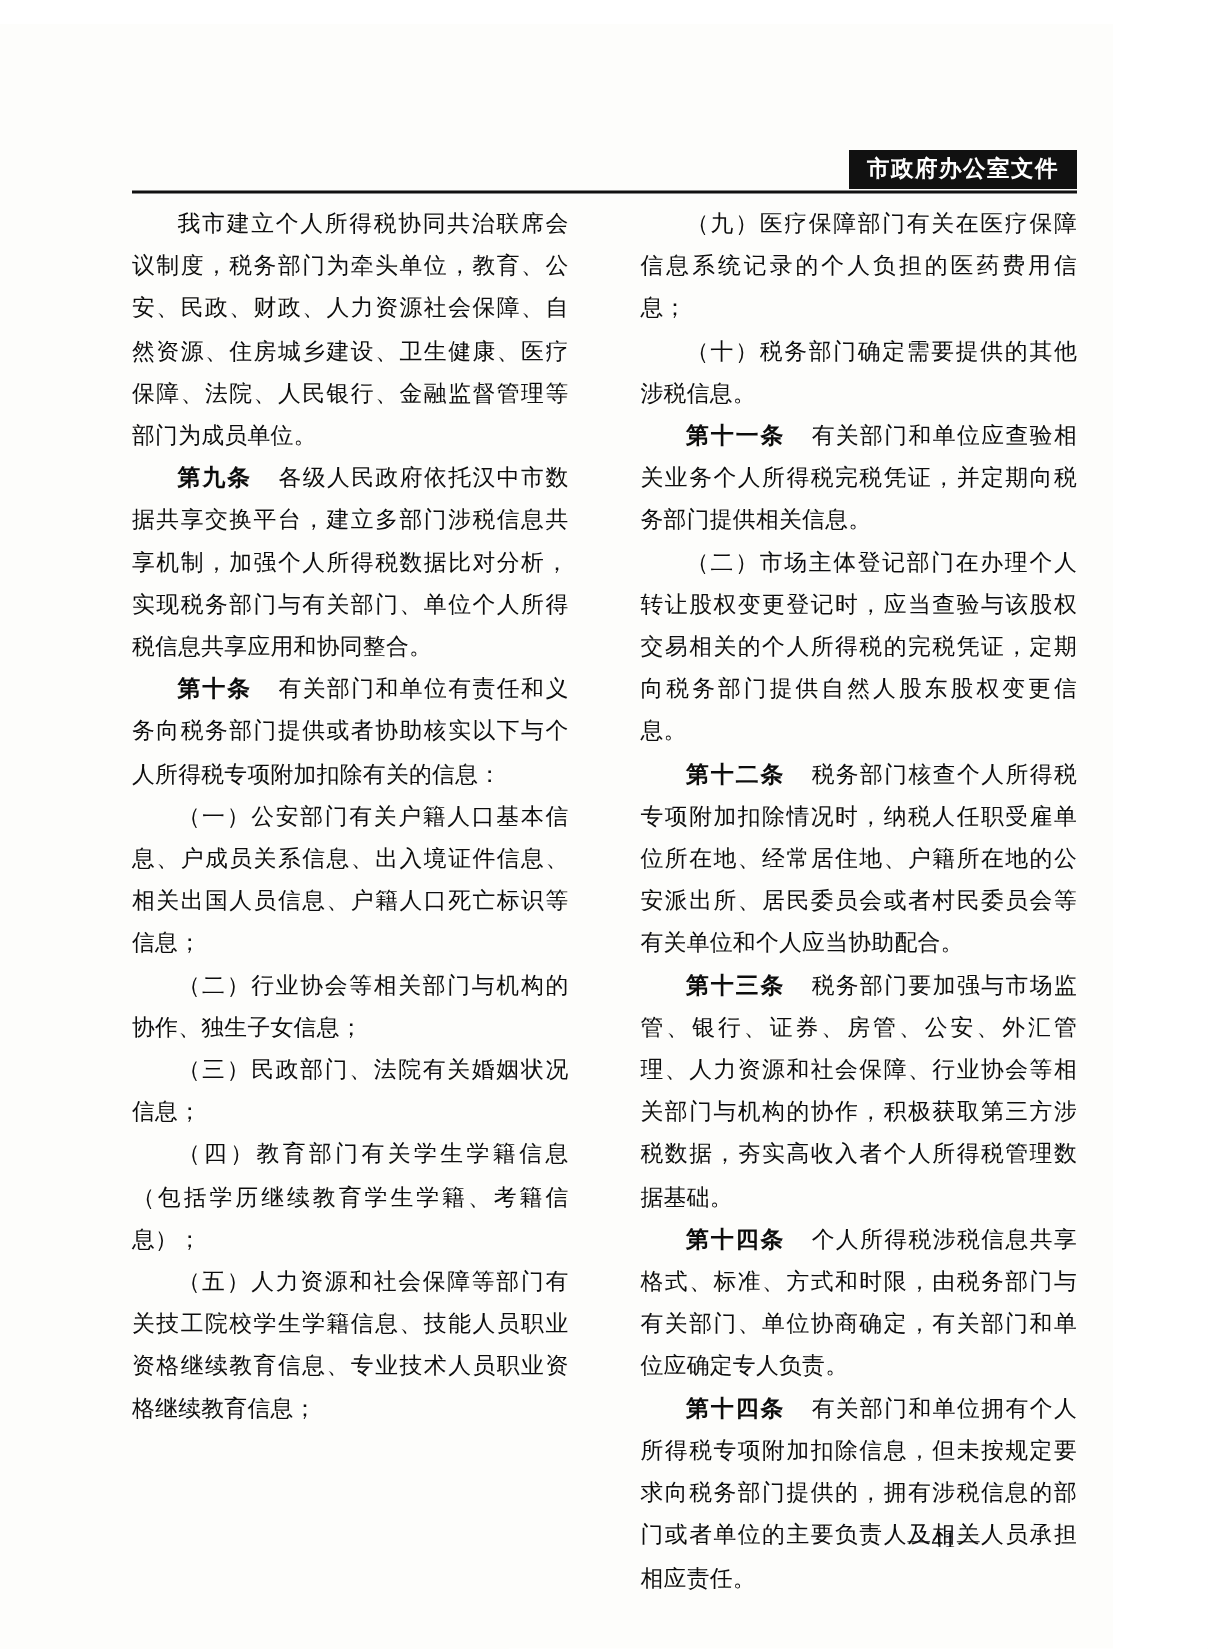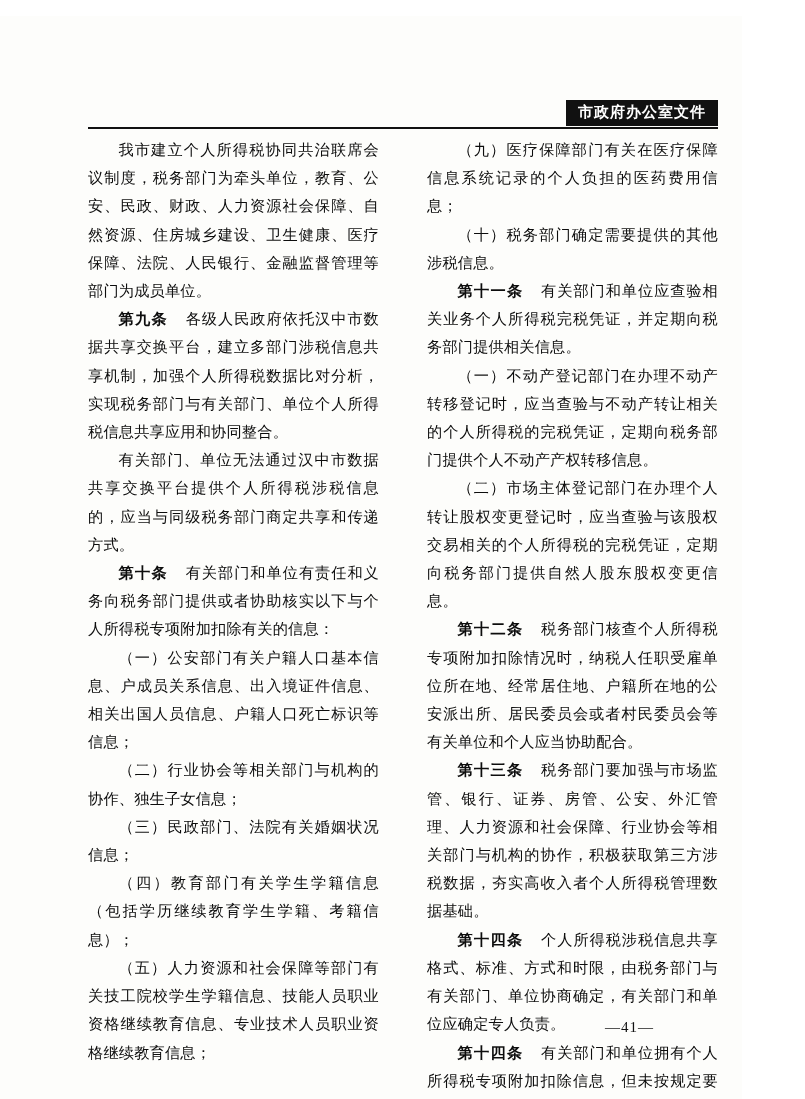--- a/index.html
+++ b/index.html
@@ -100,35 +100,33 @@
   <div class="header">
     <div class="header-tab">市政府办公室文件</div>
     <div class="header-rule"></div>
   </div>
 
   <div class="columns">
 
     <div class="col">
       <p><span class="label"></span><span>我市建立个人所得税协同共治联席会议制度，税务部门为牵头单位，教育、公安、民政、财政、人力资源社会保障、自然资源、住房城乡建设、卫生健康、医疗保障、法院、人民银行、金融监督管理等部门为成员单位。</span></p>
       <p><span class="label">第九条</span><span class="label-sp"></span><span>各级人民政府依托汉中市数据共享交换平台，建立多部门涉税信息共享机制，加强个人所得税数据比对分析，实现税务部门与有关部门、单位个人所得税信息共享应用和协同整合。</span></p>
-      <p><span class="label"></span><span>有关部门、单位无法通过汉中市数据共享交换平台提供个人所得税涉税信息的，应当与同级税务部门商定共享和传递方式。</span></p>
       <p><span class="label">第十条</span><span class="label-sp"></span><span>有关部门和单位有责任和义务向税务部门提供或者协助核实以下与个人所得税专项附加扣除有关的信息：</span></p>
       <p><span class="label"></span><span>（一）公安部门有关户籍人口基本信息、户成员关系信息、出入境证件信息、相关出国人员信息、户籍人口死亡标识等信息；</span></p>
       <p><span class="label"></span><span>（二）行业协会等相关部门与机构的协作、独生子女信息；</span></p>
       <p><span class="label"></span><span>（三）民政部门、法院有关婚姻状况信息；</span></p>
       <p><span class="label"></span><span>（四）教育部门有关学生学籍信息（包括学历继续教育学生学籍、考籍信息）；</span></p>
       <p><span class="label"></span><span>（五）人力资源和社会保障等部门有关技工院校学生学籍信息、技能人员职业资格继续教育信息、专业技术人员职业资格继续教育信息；</span></p>
 
     </div>
 
     <div class="col">
       <p><span class="label"></span><span>（九）医疗保障部门有关在医疗保障信息系统记录的个人负担的医药费用信息；</span></p>
       <p><span class="label"></span><span>（十）税务部门确定需要提供的其他涉税信息。</span></p>
       <p><span class="label">第十一条</span><span class="label-sp"></span><span>有关部门和单位应查验相关业务个人所得税完税凭证，并定期向税务部门提供相关信息。</span></p>
-      <p><span class="label"></span><span>（一）不动产登记部门在办理不动产转移登记时，应当查验与不动产转让相关的个人所得税的完税凭证，定期向税务部门提供个人不动产产权转移信息。</span></p>
       <p><span class="label"></span><span>（二）市场主体登记部门在办理个人转让股权变更登记时，应当查验与该股权交易相关的个人所得税的完税凭证，定期向税务部门提供自然人股东股权变更信息。</span></p>
       <p><span class="label">第十二条</span><span class="label-sp"></span><span>税务部门核查个人所得税专项附加扣除情况时，纳税人任职受雇单位所在地、经常居住地、户籍所在地的公安派出所、居民委员会或者村民委员会等有关单位和个人应当协助配合。</span></p>
       <p><span class="label">第十三条</span><span class="label-sp"></span><span>税务部门要加强与市场监管、银行、证券、房管、公安、外汇管理、人力资源和社会保障、行业协会等相关部门与机构的协作，积极获取第三方涉税数据，夯实高收入者个人所得税管理数据基础。</span></p>
       <p><span class="label">第十四条</span><span class="label-sp"></span><span>个人所得税涉税信息共享格式、标准、方式和时限，由税务部门与有关部门、单位协商确定，有关部门和单位应确定专人负责。</span></p>
       <p><span class="label">第十四条</span><span class="label-sp"></span><span>有关部门和单位拥有个人所得税专项附加扣除信息，但未按规定要求向税务部门提供的，拥有涉税信息的部门或者单位的主要负责人及相关人员承担相应责任。</span></p>
 
     </div>
 
   </div>
 

